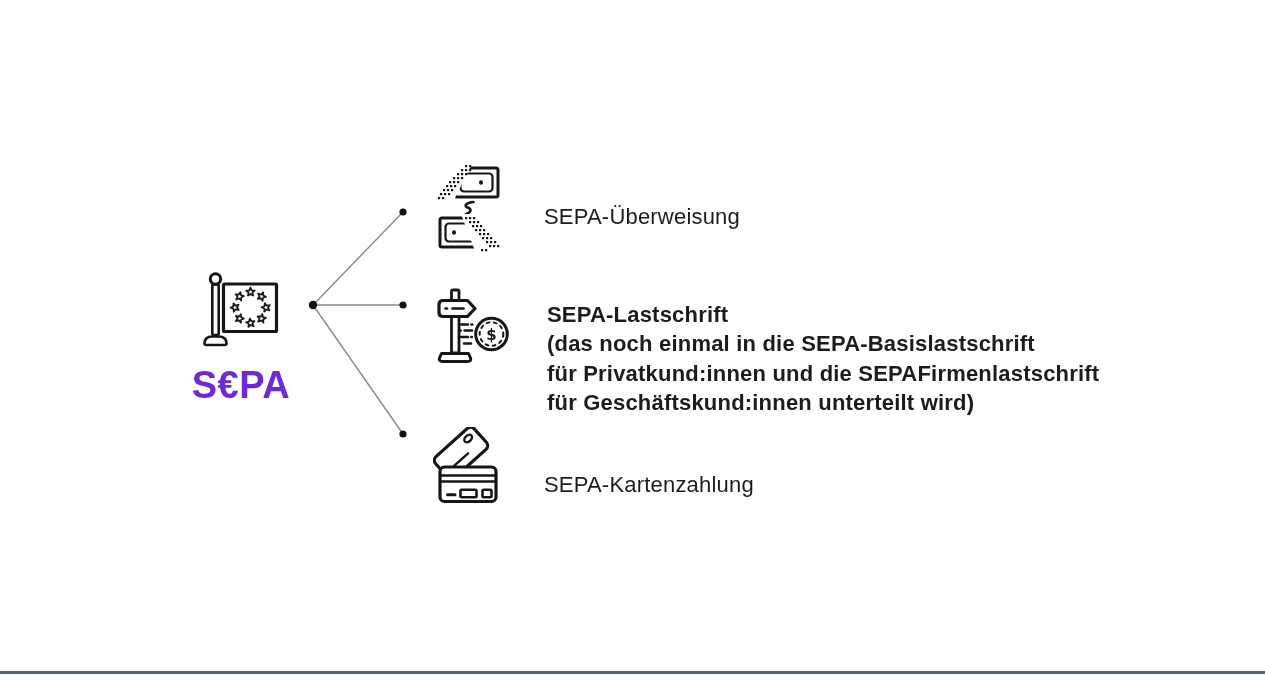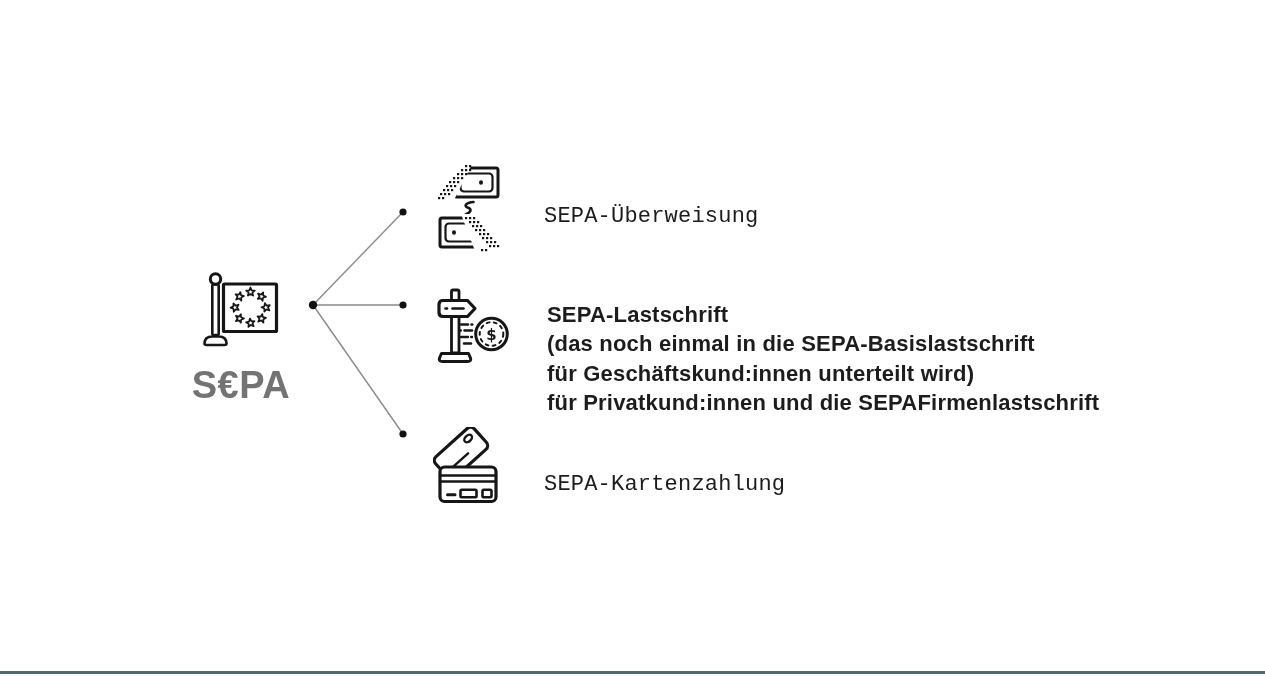--- a/index.html
+++ b/index.html
@@ -25,30 +25,30 @@
   .connectors { position: absolute; left: 0; top: 0; pointer-events: none; }
   .connector-line { stroke: var(--connector); stroke-width: 1.4; }
   .connector-dot { fill: var(--node-dot); }
   .root-label {
     position: absolute;
     left: 189px; top: 364px; width: 104px;
     text-align: center;
     font-size: 38px;
     font-weight: bold;
     letter-spacing: 0.5px;
-    color: #737373;
+    color: #6d28d9;
   }
   .branch-text {
     position: absolute;
     font-size: 22px;
     letter-spacing: 0.2px;
     color: #1c1c1c;
     white-space: nowrap;
   }
-  .branch-text.single { line-height: 26px; font-family: Liberation Mono, monospace; }
+  .branch-text.single { line-height: 26px; }
   .branch-text.multi  { line-height: 29.4px; }
   .footer-bar {
     position: absolute;
     left: 0; right: 0; bottom: 2px;
     height: 3px;
     background: var(--footer-bar);
   }
 </style>
 </head>
 <body>
@@ -177,22 +177,22 @@
         <line x1="27" y1="50" x2="34" y2="50"></line>
           <line x1="37.2" y1="50" x2="38" y2="50"></line>
         <line x1="30" y1="56.5" x2="37" y2="56.5"></line>
       </g>
     </g>
   </svg>
 
   <div class="branch-text multi abs" style="left:547px; top:300px;font-weight:bold;">
     <div>SEPA-Lastschrift</div>
     <div>(das noch einmal in die SEPA-Basislastschrift</div>
+    <div>für Privatkund:innen und die SEPAFirmenlastschrift</div>
     <div>für Geschäftskund:innen unterteilt wird)</div>
-    <div>für Privatkund:innen und die SEPAFirmenlastschrift</div>
   </div>
 
   <svg class="icon abs" style="left:433px; top:427px;" width="70" height="78" viewBox="0 0 70 78" aria-hidden="true">
     <g fill="none" stroke="currentColor" stroke-linecap="round" stroke-linejoin="round">
       <g transform="rotate(-42 28 26)">
         <rect x="2" y="12" width="52" height="28" rx="5" stroke-width="3.2"></rect>
         <ellipse cx="43" cy="20" rx="4.4" ry="3" stroke-width="2.4"></ellipse>
         <line x1="9" y1="31" x2="33" y2="31" stroke-width="2.4"></line>
       </g>
       <rect x="7" y="40" width="56" height="34.5" rx="4.5" stroke-width="3.2" fill="#ffffff"></rect>

